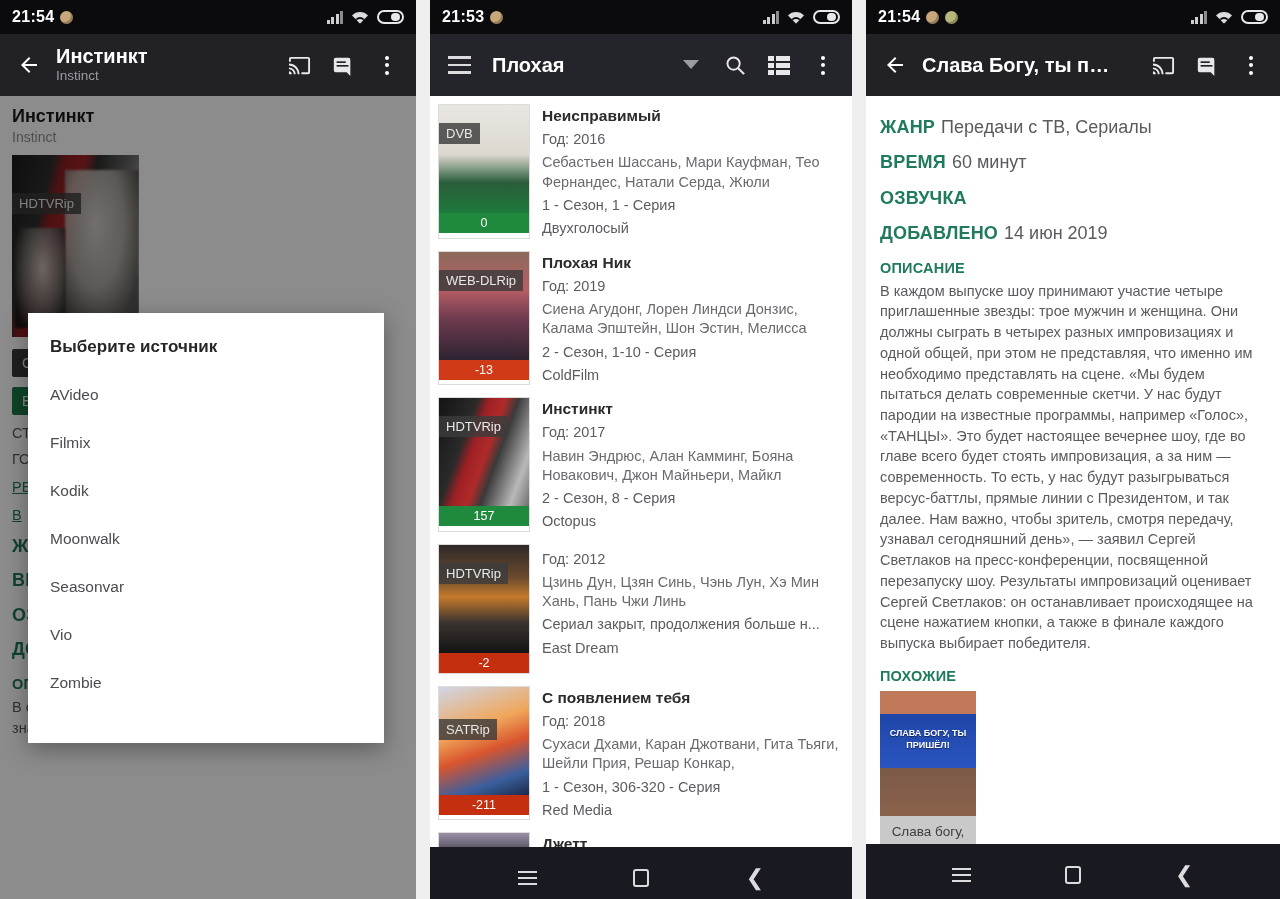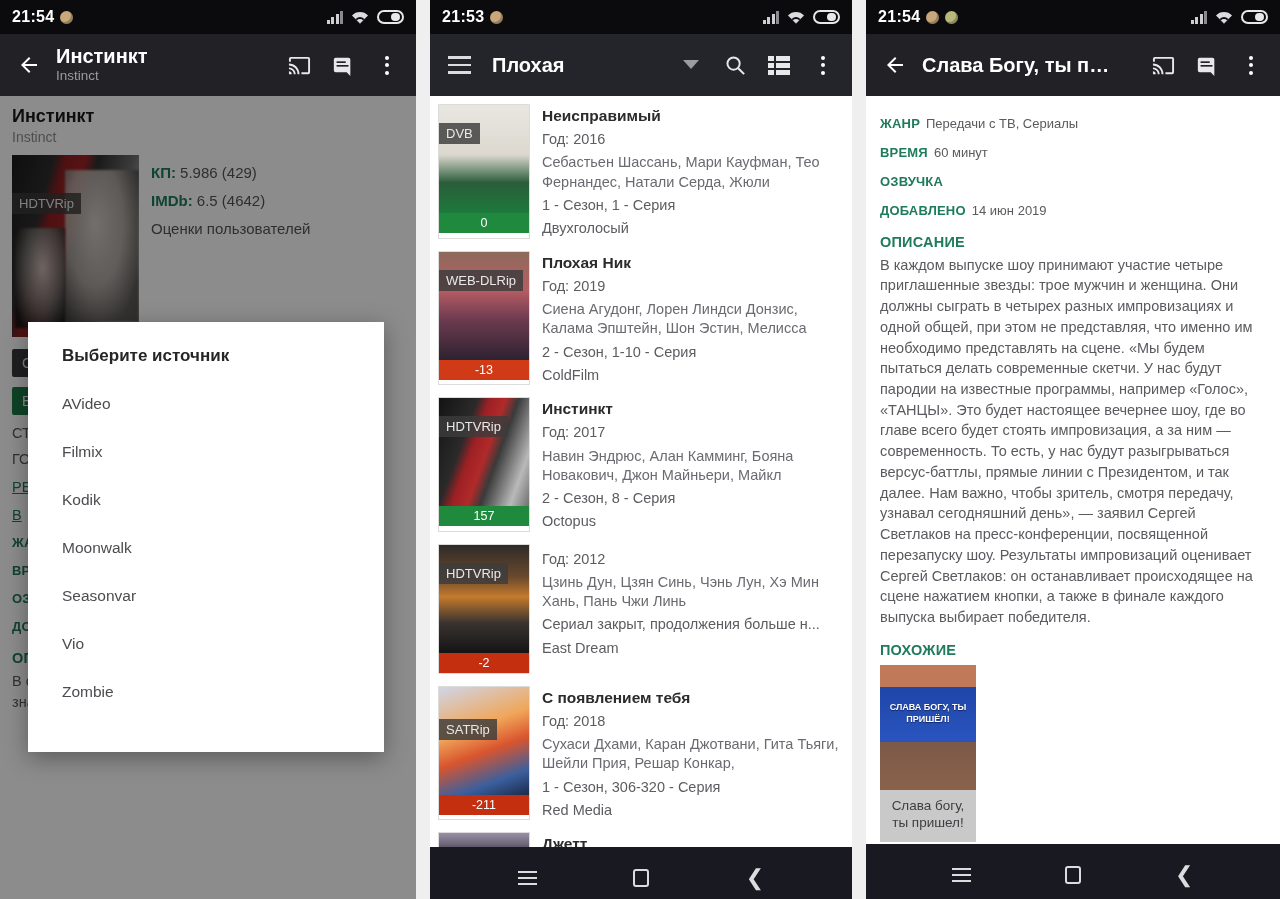--- a/index.html
+++ b/index.html
@@ -91,38 +91,38 @@
   .ripchip {
     position: absolute; left: 0; top: 38px; background: rgba(60,60,60,.82); color: #e8e8e8;
     font-size: 13px; padding: 3px 7px; z-index:3;
   }
   .p1-ratings { padding-top: 4px; font-size: 15px; line-height: 1.85; }
   .p1-ratings .lbl { color: #1f7a5e; font-weight: bold; }
   .p1-ratings .val { color: #55555a; }
   .p1-ratings .plain { color: #55555a; }
 
   .p1-lower { padding: 2px 12px 0; }
-  .meta-row { margin: 11px 0; font-size: 13px; line-height: 1.3; }
+  .meta-row { margin: 11px 0; font-size: 18px; line-height: 1.3; }
   .meta-row .k { color: #1f7a5e; font-weight: bold; letter-spacing: .2px; }
   .meta-row .v { color: #5a5a5f; margin-left: 6px; }
   .meta-head { color: #1f7a5e; font-weight: bold; font-size: 14.5px; letter-spacing: .2px; margin-top: 14px; }
   .desc { color: #5a5a5f; font-size: 14.5px; line-height: 1.45; margin-top: 5px; }
 
   .chipline { display:flex; gap:8px; align-items:center; margin: 10px 0 6px; }
   .chip-dark { background:#3a3a3e; color:#e9e9ea; font-size:14px; padding:6px 10px; border-radius:2px; }
   .chip-green { background:#1d7a4a; color:#fff; font-size:14px; padding:6px 10px; border-radius:2px; }
   .line-muted { color:#5a5a5f; font-size:14.5px; margin:10px 0; }
   .line-link { color:#1f7a5e; font-size:14.5px; margin:12px 0; text-decoration: underline; }
 
   
   .scrim { position:absolute; inset:0; background: rgba(0,0,0,.45); z-index: 20; }
   .dialog {
-    position:absolute; left: 28px; top: 226px; width: 356px; height: 430px;
+    position:absolute; left: 28px; top: 217px; width: 356px; height: 430px;
     background: #fff; z-index: 21; box-shadow: 0 6px 22px rgba(0,0,0,.35);
-    padding: 18px 0 0 12px; overflow: hidden;
+    padding: 18px 0 0 0; overflow: hidden;
   }
   .dialog h2 { font-size: 17px; font-weight: bold; color: #262626; padding: 6px 22px 0; }
   .dialog ul { list-style:none; margin-top: 14px; }
   .dialog li { font-size: 15.5px; color: #4c4c50; padding: 15px 22px; }
 
   
   .p2-list { height: 751px; background:#fff; overflow:hidden; }
   .mitem { display:flex; gap:12px; padding: 8px 10px 4px 8px; background:#fff; }
   .mposter { width: 92px; flex: 0 0 auto; position:relative; border:1px solid #dcdcdc; overflow:hidden; }
   .mposter .art { width:100%; height: 108px; display:block; }
@@ -243,31 +243,20 @@
         <div class="sub">Instinct</div>
       </div>
 
       <div class="p1-row">
         <div class="poster1">
           <div class="bgart"></div>
           <div class="face"></div>
           <div class="face2"></div>
           <div class="ripchip">HDTVRip</div>
         </div>
-        <div class="p1-ratings">
-          <div>
-            <span class="lbl">КП:</span>
-            <span class="val">5.986 (429)</span>
-          </div>
-          <div>
-            <span class="lbl">IMDb:</span>
-            <span class="val">6.5 (4642)</span>
-          </div>
-          <div class="plain">Оценки пользователей</div>
-        </div>
       </div>
 
       <div class="p1-lower">
         <div class="chipline">
           <span class="chip-dark">С</span>
         </div>
         <div class="chipline">
           <span class="chip-green">В</span>
         </div>
         <div class="line-muted">СТ</div>

